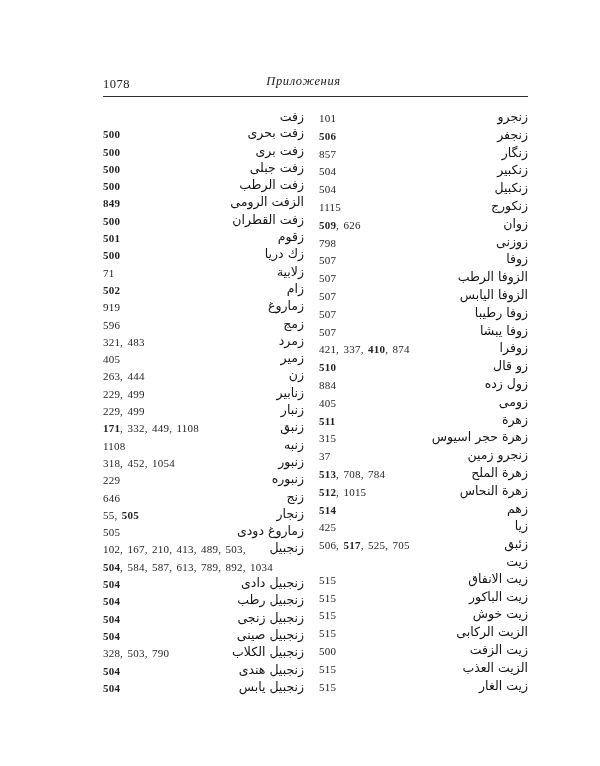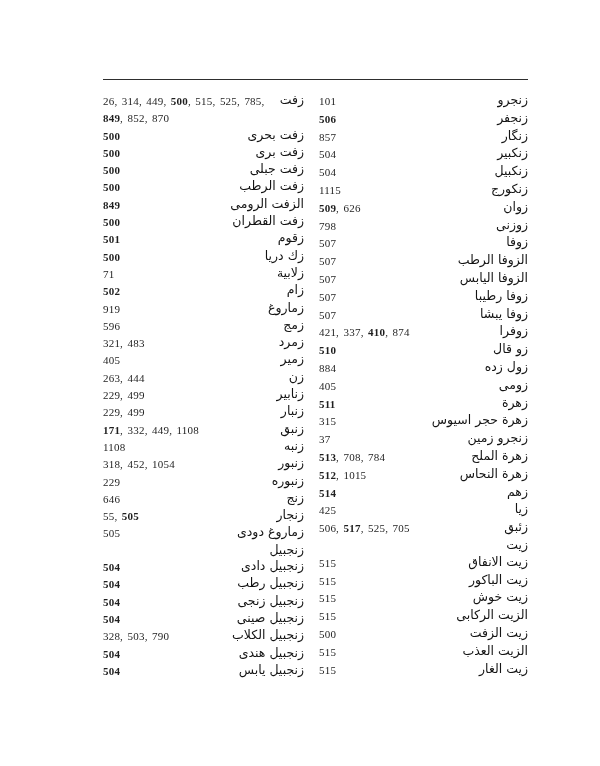--- a/index.html
+++ b/index.html
@@ -34,24 +34,28 @@
   .pages{
     font-family:"Liberation Serif", serif;font-size:11px;
     letter-spacing:.2px;word-spacing:1.5px;color:#1f1f1f;
   }
   .pages .b{font-weight:bold;}
 </style>
 </head>
 <body>
 
 <div class="page">
+  <div class="page-header">
+    <span class="folio">1078</span>
+    <span class="running-title">Приложения</span>
+  </div>
   <hr class="header-rule">
   <div class="columns">
     <div class="col col-left">
-        <div class="row"><span class="term">زفت</span><span class="pages"><span>26</span>, <span>314</span>, <span>449</span>, <span class="b">500</span>, <span>515</span>, <span>525</span>, <span>785</span>, <span class="b">849</span>, <span>852</span>, <span>870</span></span></div>
+        <div class="row"><span class="term">زفت</span></div>
         <div class="row"><span class="term">زفت بحرى</span><span class="pages"><span class="b">500</span></span></div>
         <div class="row"><span class="term">زفت برى</span><span class="pages"><span class="b">500</span></span></div>
         <div class="row"><span class="term">زفت جبلى</span><span class="pages"><span class="b">500</span></span></div>
         <div class="row"><span class="term">زفت الرطب</span><span class="pages"><span class="b">500</span></span></div>
         <div class="row"><span class="term">الزفت الرومى</span><span class="pages"><span class="b">849</span></span></div>
         <div class="row"><span class="term">زفت القطران</span><span class="pages"><span class="b">500</span></span></div>
         <div class="row"><span class="term">زقوم</span><span class="pages"><span class="b">501</span></span></div>
         <div class="row"><span class="term">زك دريا</span><span class="pages"><span class="b">500</span></span></div>
         <div class="row"><span class="term">زلابية</span><span class="pages"><span>71</span></span></div>
         <div class="row"><span class="term">زام</span><span class="pages"><span class="b">502</span></span></div>
@@ -62,21 +66,21 @@
         <div class="row"><span class="term">زن</span><span class="pages"><span>263</span>, <span>444</span></span></div>
         <div class="row"><span class="term">زنابير</span><span class="pages"><span>229</span>, <span>499</span></span></div>
         <div class="row"><span class="term">زنبار</span><span class="pages"><span>229</span>, <span>499</span></span></div>
         <div class="row"><span class="term">زنبق</span><span class="pages"><span class="b">171</span>, <span>332</span>, <span>449</span>, <span>1108</span></span></div>
         <div class="row"><span class="term">زنبه</span><span class="pages"><span>1108</span></span></div>
         <div class="row"><span class="term">زنبور</span><span class="pages"><span>318</span>, <span>452</span>, <span>1054</span></span></div>
         <div class="row"><span class="term">زنبوره</span><span class="pages"><span>229</span></span></div>
         <div class="row"><span class="term">زنج</span><span class="pages"><span>646</span></span></div>
         <div class="row"><span class="term">زنجار</span><span class="pages"><span>55</span>, <span class="b">505</span></span></div>
         <div class="row"><span class="term">زماروغ دودى</span><span class="pages"><span>505</span></span></div>
-        <div class="row"><span class="term">زنجبيل</span></div>
+        <div class="row"><span class="term">زنجبيل</span><span class="pages"><span>102</span>, <span>167</span>, <span>210</span>, <span>413</span>, <span>489</span>, <span>503</span>, <span class="b">504</span>, <span>584</span>, <span>587</span>, <span>613</span>, <span>789</span>, <span>892</span>, <span>1034</span></span></div>
         <div class="row"><span class="term">زنجبيل دادى</span><span class="pages"><span class="b">504</span></span></div>
         <div class="row"><span class="term">زنجبيل رطب</span><span class="pages"><span class="b">504</span></span></div>
         <div class="row"><span class="term">زنجبيل زنجى</span><span class="pages"><span class="b">504</span></span></div>
         <div class="row"><span class="term">زنجبيل صينى</span><span class="pages"><span class="b">504</span></span></div>
         <div class="row"><span class="term">زنجبيل الكلاب</span><span class="pages"><span>328</span>, <span>503</span>, <span>790</span></span></div>
         <div class="row"><span class="term">زنجبيل هندى</span><span class="pages"><span class="b">504</span></span></div>
         <div class="row"><span class="term">زنجبيل يابس</span><span class="pages"><span class="b">504</span></span></div>
       </div>
     <div class="col col-right">
         <div class="row"><span class="term">زنجرو</span><span class="pages"><span>101</span></span></div>

